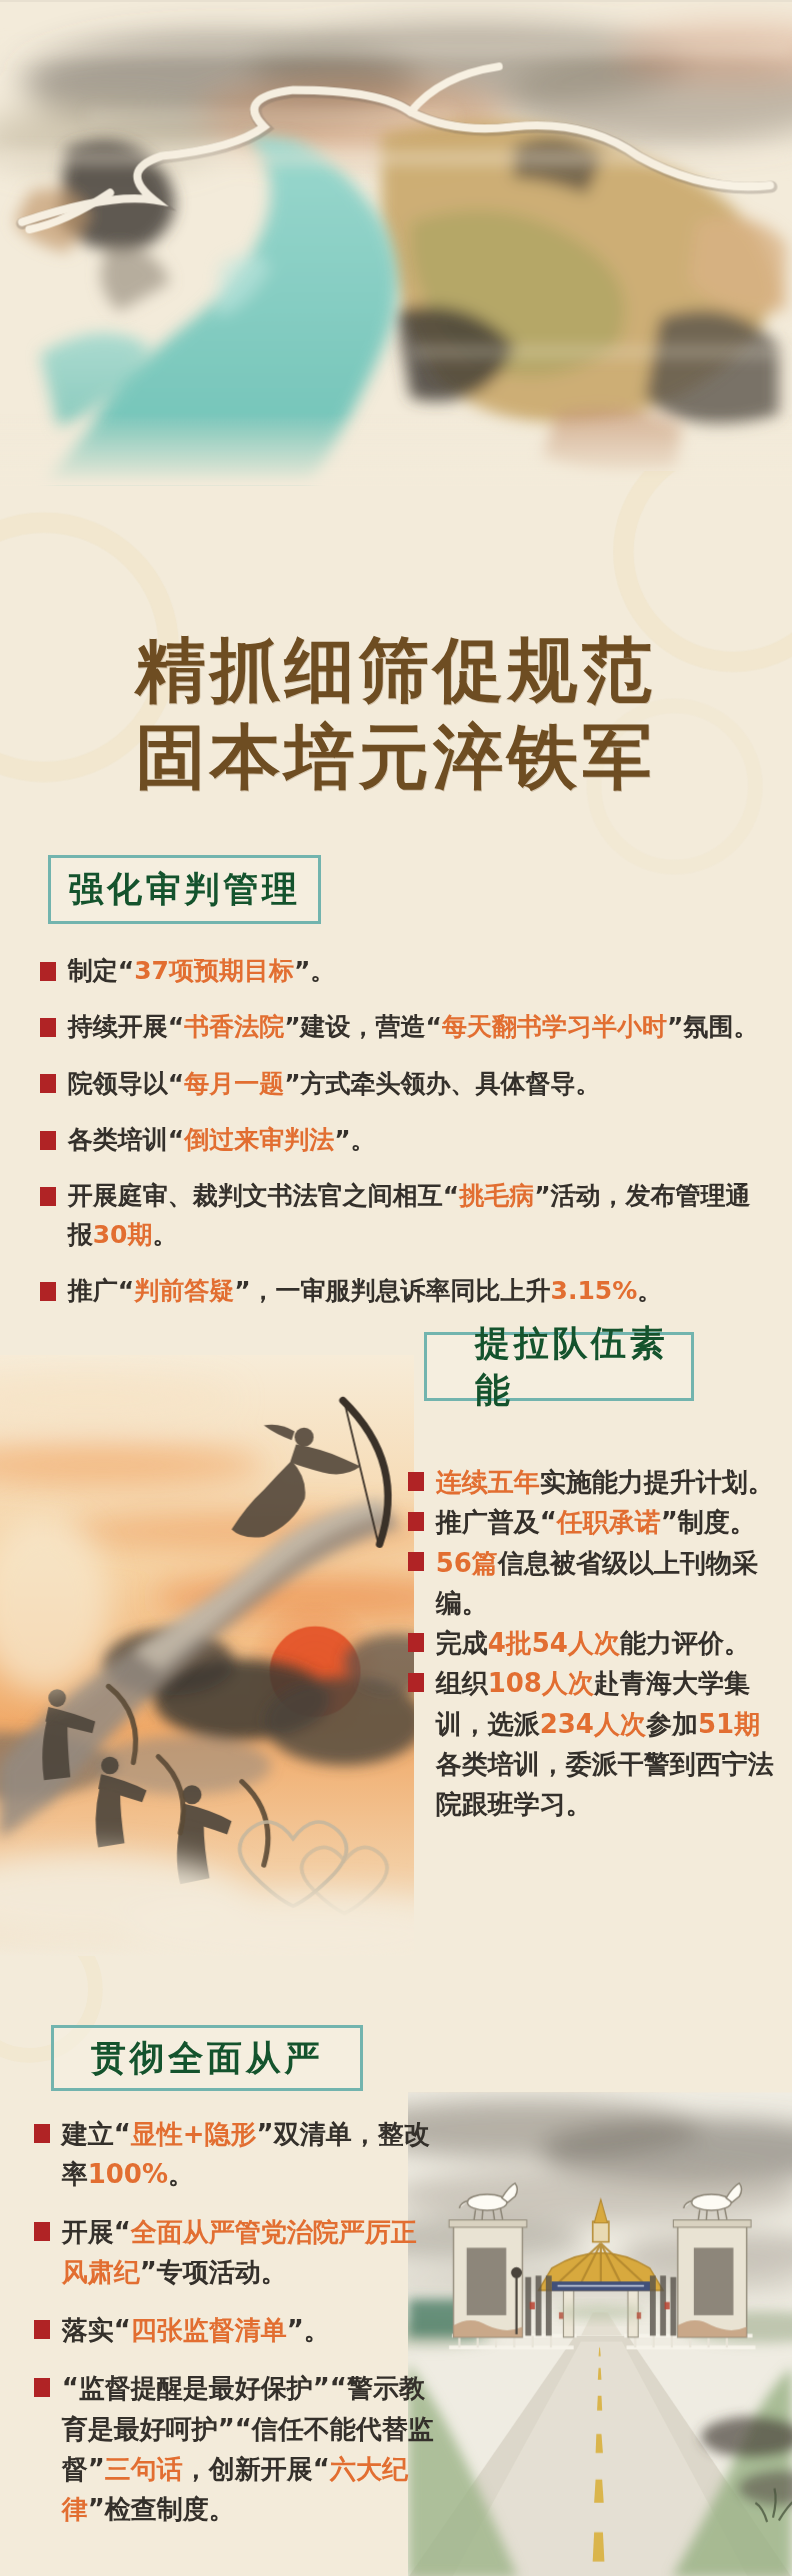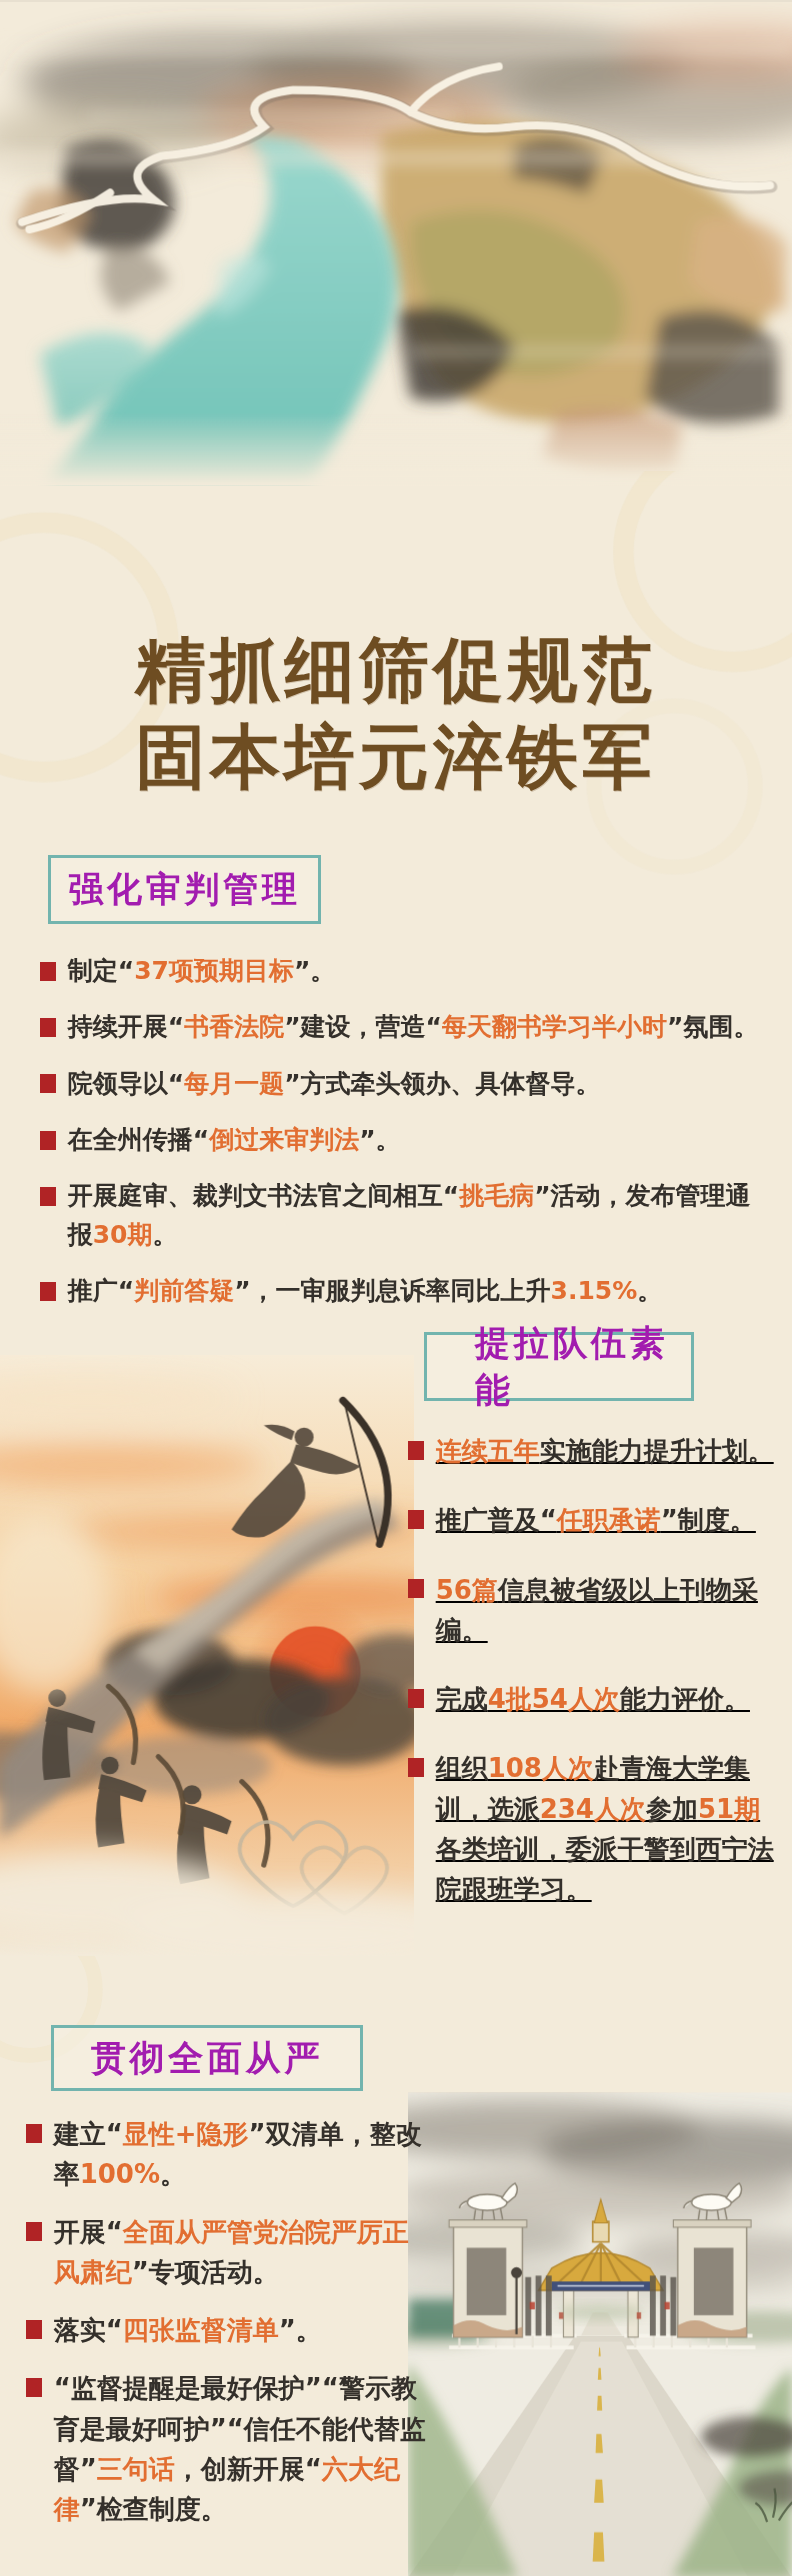--- a/index.html
+++ b/index.html
@@ -17,33 +17,33 @@
   .swirls{position:absolute; pointer-events:none; opacity:.55;}
 
   .title{
     position:absolute; top:625px; left:0; width:792px;
     text-align:center; color:#6e4d22; font-weight:bold;
     font-size:70px; line-height:1.24; letter-spacing:4.4px;
     text-shadow:0.7px 0.7px 0 rgba(110,77,34,.25);
   }
   .sec-header{
     position:absolute; box-sizing:border-box;
-    border:3.7px solid #72b4ae; color:#a21caf;
+    border:3.7px solid #72b4ae; color:#14532d;
     display:flex; align-items:center; justify-content:center;
     font-size:35px; font-weight:bold; letter-spacing:3.7px;
     background:rgba(246,240,227,.55);
   }
   #header-1{left:48px;  top:853px; width:273px; height:69px;}
   #header-2{left:424px; top:1330px; width:270px; height:69px;padding-left:48px;}
   #header-3{left:51px;  top:2023px; width:312px; height:66px;}
 
   .list{position:absolute; display:flex; flex-direction:column;}
   #list-1{left:40px;  top:950px; width:733px; gap:17.6px; font-size:25px;}
-  #list-2{left:408px; top:1429px; width:376px;  gap:29px; font-size:26px;text-decoration:underline;}
-  #list-3{left:26px;  top:2112px; width:403px;  gap:17.6px; font-size:26px;}
+  #list-2{left:408px; top:1460px; width:376px;  gap:0; font-size:26px;}
+  #list-3{left:34px;  top:2112px; width:403px;  gap:17.6px; font-size:26px;}
   .item{display:flex; gap:11.7px; color:#34302b; font-weight:600; line-height:1.55;}
   .bullet{flex:0 0 auto; width:16px; height:19px; background:#b02325; margin-top:9.5px;}
   .itext{flex:1 1 auto;}
   .hl{color:#e26e31; font-weight:700;}
 </style>
 </head>
 <body>
 
 <div class="page">
 
@@ -377,21 +377,21 @@
       <div class="item">
         <span class="bullet"></span>
         <span class="itext"><span>持续开展“</span><span class="hl">书香法院</span><span>”建设，营造“</span><span class="hl">每天翻书学习半小时</span><span>”氛围。</span></span>
       </div>
       <div class="item">
         <span class="bullet"></span>
         <span class="itext"><span>院领导以“</span><span class="hl">每月一题</span><span>”方式牵头领办、具体督导。</span></span>
       </div>
       <div class="item">
         <span class="bullet"></span>
-        <span class="itext"><span>在全州传播“</span><span class="hl">倒过来审判法</span><span>”。</span></span>
+        <span class="itext"><span>各类培训“</span><span class="hl">倒过来审判法</span><span>”。</span></span>
       </div>
       <div class="item">
         <span class="bullet"></span>
         <span class="itext"><span>开展庭审、裁判文书法官之间相互“</span><span class="hl">挑毛病</span><span>”活动，发布管理通报</span><span class="hl">30期</span><span>。</span></span>
       </div>
       <div class="item">
         <span class="bullet"></span>
         <span class="itext"><span>推广“</span><span class="hl">判前答疑</span><span>”，一审服判息诉率同比上升</span><span class="hl">3.15%</span><span>。</span></span>
       </div>
     </div>

